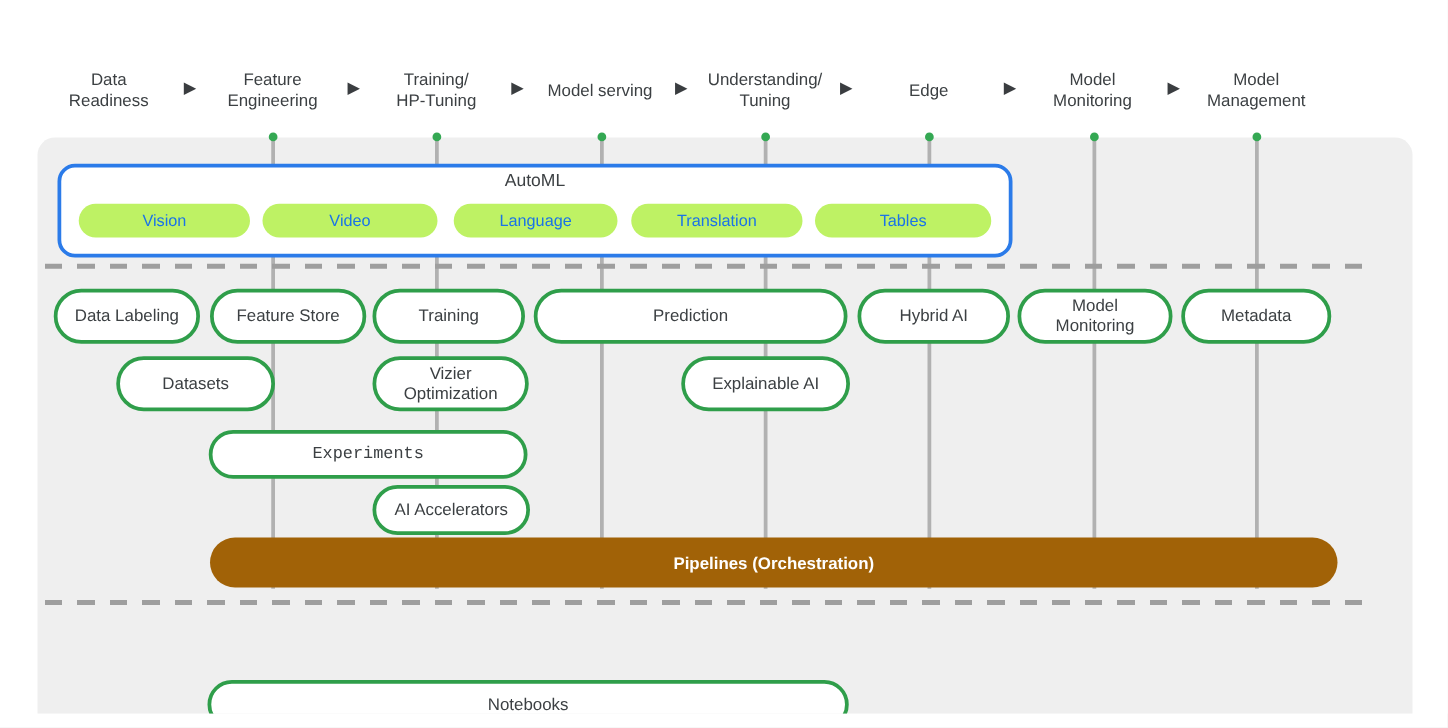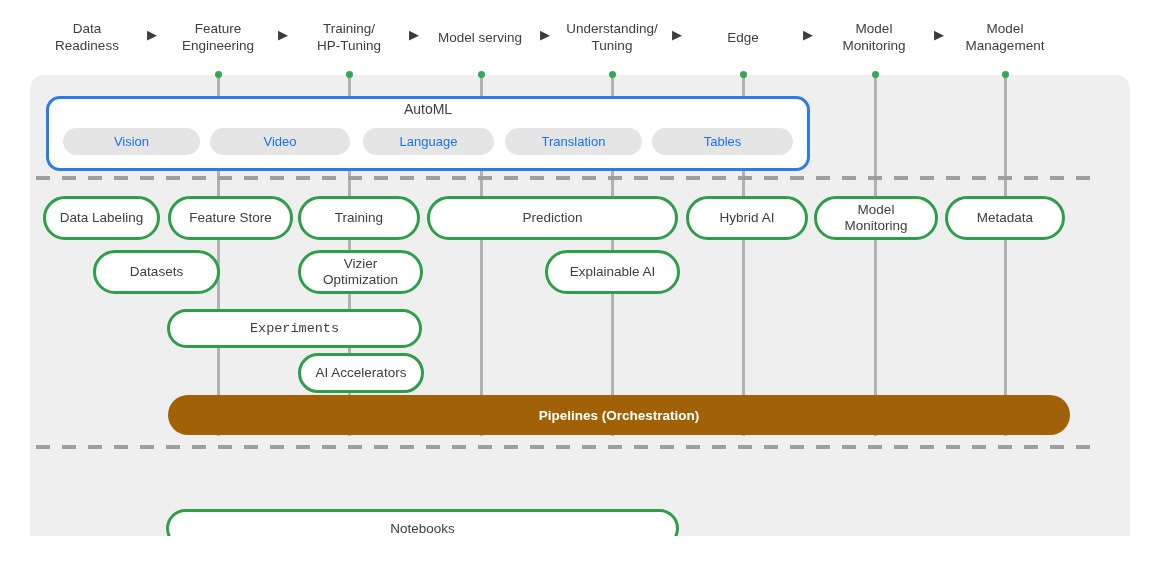--- a/index.html
+++ b/index.html
@@ -1,29 +1,29 @@
 <!DOCTYPE html>
 <html><head>
 <meta charset="utf-8">
 <style>
   html,body{margin:0;padding:0;background:#ffffff;}
   .canvas{position:relative;width:1158px;height:536px;background:#ffffff;
-          font-family:"Liberation Sans",sans-serif;color:#3C4043;overflow:hidden;}
+          font-family:"Liberation Sans",sans-serif;color:#3C4043;overflow:hidden;margin-top:35px;}
   .abs{position:absolute;}
   .panel{left:30px;top:75px;width:1100px;height:491px;background:#EFEFEF;border-radius:14px;z-index:0;}
   .stage{width:132px;height:40px;top:18px;display:flex;align-items:center;justify-content:center;
          text-align:center;font-size:13.5px;line-height:1.25;white-space:pre-line;z-index:4;}
   .arrow{top:28px;font-size:13px;color:#3a3d40;z-index:4;line-height:1;}
   .vline{top:75px;height:361px;width:3px;background:#B1B1B1;z-index:1;}
   .dot{width:7px;height:7px;border-radius:50%;background:#34A853;top:71px;z-index:3;}
   .dash{height:4px;background:repeating-linear-gradient(90deg,#9E9E9E 0 14px,rgba(0,0,0,0) 14px 26px);z-index:1;}
   .automl-box{left:46px;top:96px;width:764px;height:75px;background:#ffffff;border:3px solid #2B7BE9;
               border-radius:14px;z-index:2;box-sizing:border-box;}
   .automl-title{left:46px;top:101px;width:764px;text-align:center;font-size:14px;z-index:3;}
-  .bluepill{top:128px;height:27px;border-radius:14px;background:#e5e5e5;color:#1A73E8;display:flex;
+  .bluepill{top:128px;height:27px;border-radius:14px;background:#bef264;color:#1A73E8;display:flex;
             align-items:center;justify-content:center;font-size:13px;z-index:3;}
   .gpill{background:#ffffff;border:3px solid #2F9E4A;display:flex;align-items:center;justify-content:center;
          text-align:center;font-size:13.5px;line-height:1.15;white-space:pre-line;z-index:2;box-sizing:border-box;}
   .r44{height:44px;border-radius:22px;}
   .bar{left:168px;top:395px;width:902px;height:40px;background:#a16207;border-radius:20px;color:#ffffff;
        font-weight:bold;display:flex;align-items:center;justify-content:center;font-size:13.5px;z-index:2;}
 </style>
 </head>
 <body>
 

